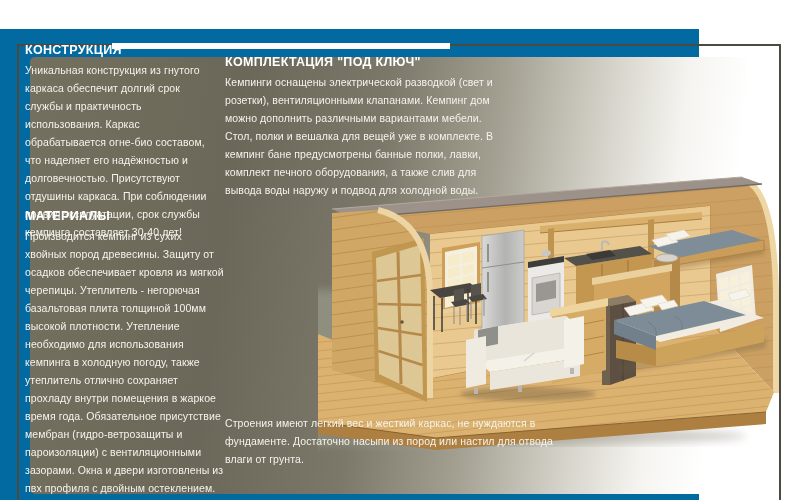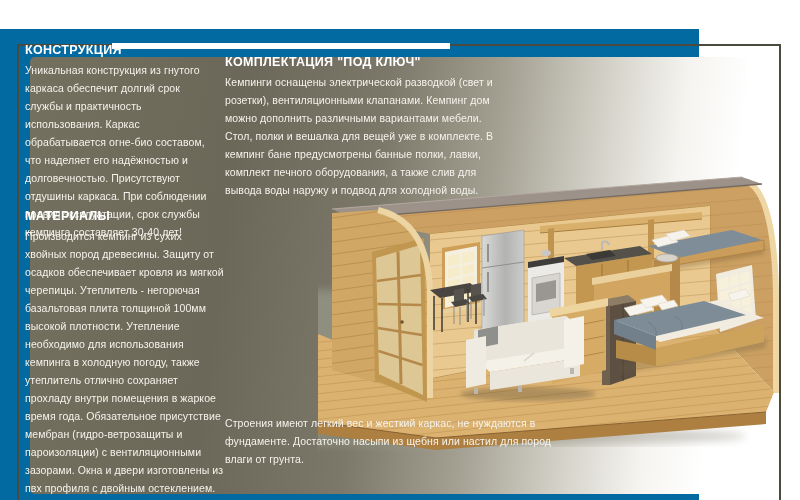--- a/index.html
+++ b/index.html
@@ -262,16 +262,16 @@
     <h3>МАТЕРИАЛЫ</h3>
     <p>Производится кемпинг из сухих хвойных пород древесины. Защиту от осадков обеспечивает кровля из мягкой черепицы. Утеплитель - негорючая базальтовая плита толщиной 100мм высокой плотности. Утепление необходимо для использования кемпинга в холодную погоду, также утеплитель отлично сохраняет прохладу внутри помещения в жаркое время года. Обязательное присутствие мембран (гидро-ветрозащиты и пароизоляции) с вентиляционными зазорами. Окна и двери изготовлены из пвх профиля с двойным остеклением. Снаружи и внутри кемпинга древесина обработана экологичными защитными материалами.</p>
   </section>
 
   <section class="sec sec-turnkey">
     <h3>КОМПЛЕКТАЦИЯ "ПОД КЛЮЧ"</h3>
     <p>Кемпинги оснащены электрической разводкой (свет и розетки), вентиляционными клапанами. Кемпинг дом можно дополнить различными вариантами мебели. Стол, полки и вешалка для вещей уже в комплекте. В кемпинг бане предусмотрены банные полки, лавки, комплект печного оборудования, а также слив для вывода воды наружу и подвод для холодной воды.</p>
   </section>
 
   <section class="sec sec-foundation">
-    <p>Строения имеют легкий вес и жесткий каркас, не нуждаются в фундаменте. Достаточно насыпи из щебня или настил для пород влаги от грунта.</p>
+    <p>Строения имеют легкий вес и жесткий каркас, не нуждаются в фундаменте. Достаточно насыпи из пород или настил для отвода влаги от грунта.</p>
   </section>
 
 </div>
 
 </body></html>

